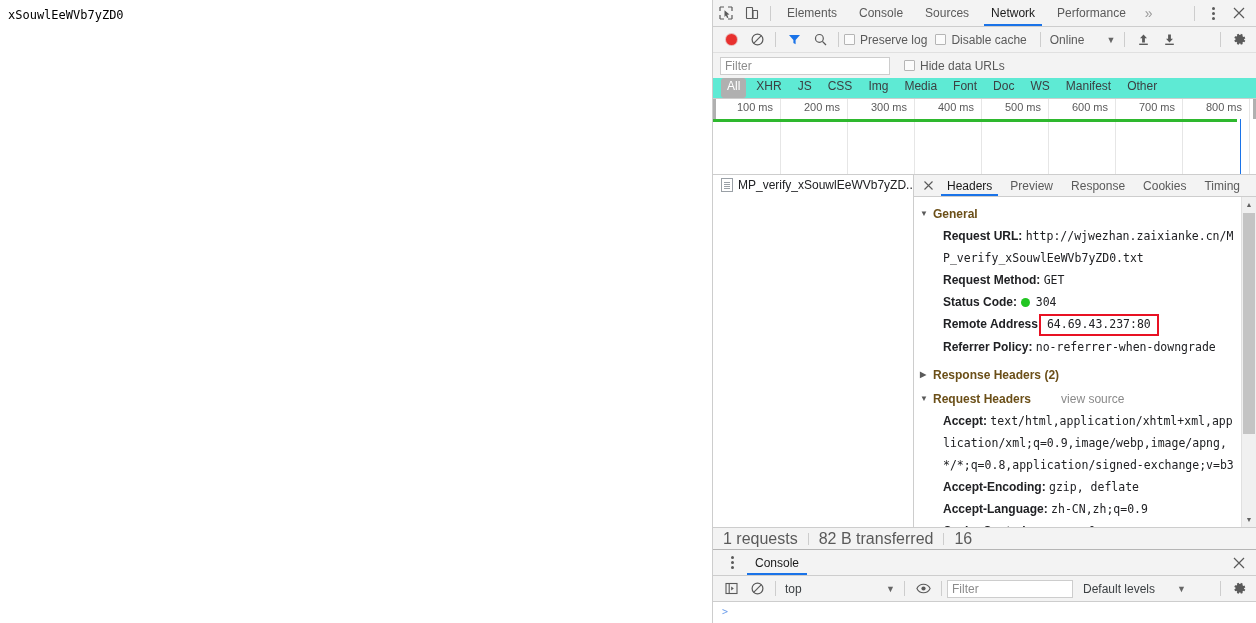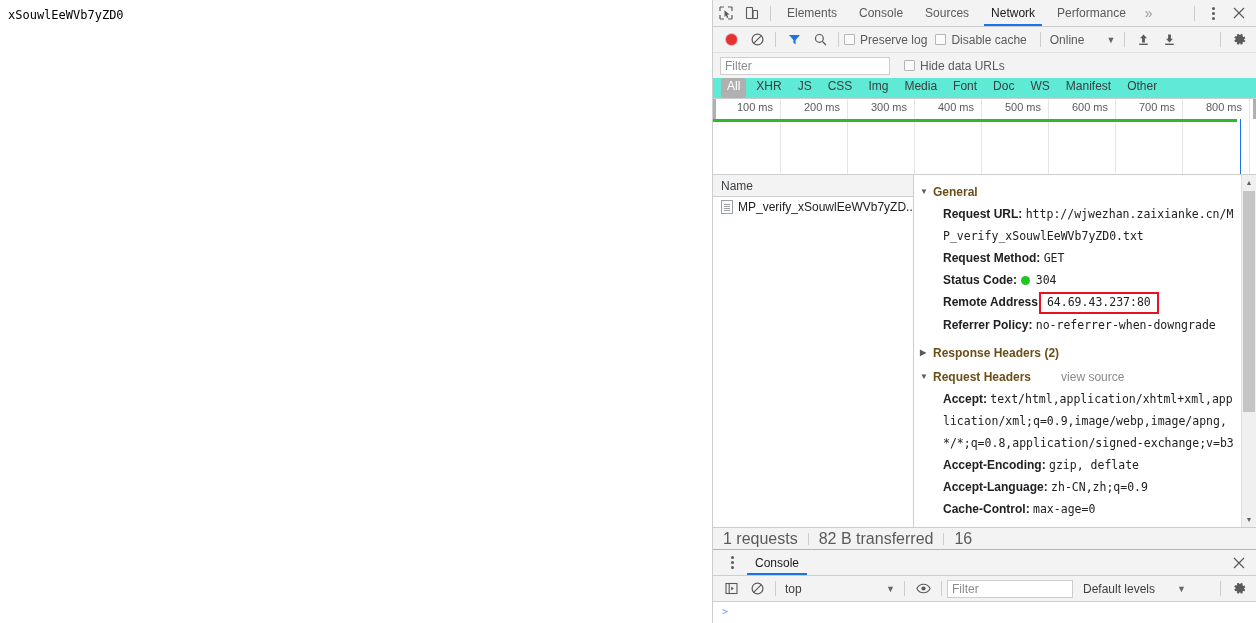--- a/index.html
+++ b/index.html
@@ -455,37 +455,46 @@
           <span>800 ms</span>
         </div>
       <div class="ov-greenline" style="left:0;width:524px;"></div>
       <div class="ov-blueline" style="left:527px;"></div>
       <div class="ov-rightgrip"></div>
     </div>
 
     <div class="split">
 
       <div class="req-list">
-        <div class="req-head">
-          <span>Name</span>
-        </div>
         <div class="req-body">
           <div class="req-row">
             <span class="doc-icon">
                 <i></i>
                 <i></i>
                 <i></i>
                 <i></i>
               </span>
             <span>MP_verify_xSouwlEeWVb7yZD...</span>
           </div>
         </div>
       </div>
 
       <div class="detail">
+        <div class="det-tabbar">
+          <div class="det-close">
+            <svg width="9" height="9" viewBox="0 0 9 9">
+                <path d="M0.5 0.5l8 8M8.5 0.5l-8 8" stroke="#5a5a5a" stroke-width="1.1"></path>
+              </svg>
+          </div>
+          <div class="det-tab sel">Headers</div>
+          <div class="det-tab">Preview</div>
+          <div class="det-tab">Response</div>
+          <div class="det-tab">Cookies</div>
+          <div class="det-tab">Timing</div>
+        </div>
 
         <div class="det-body">
 
           <div class="sec-title">
             <span class="tri">▼</span>
             <span>General</span>
           </div>
           <div class="hdr-line">
             <span class="hdr-name">Request URL:</span>
             <span class="hdr-val">http://wjwezhan.zaixianke.cn/MP_verify_xSouwlEeWVb7yZD0.txt</span>

